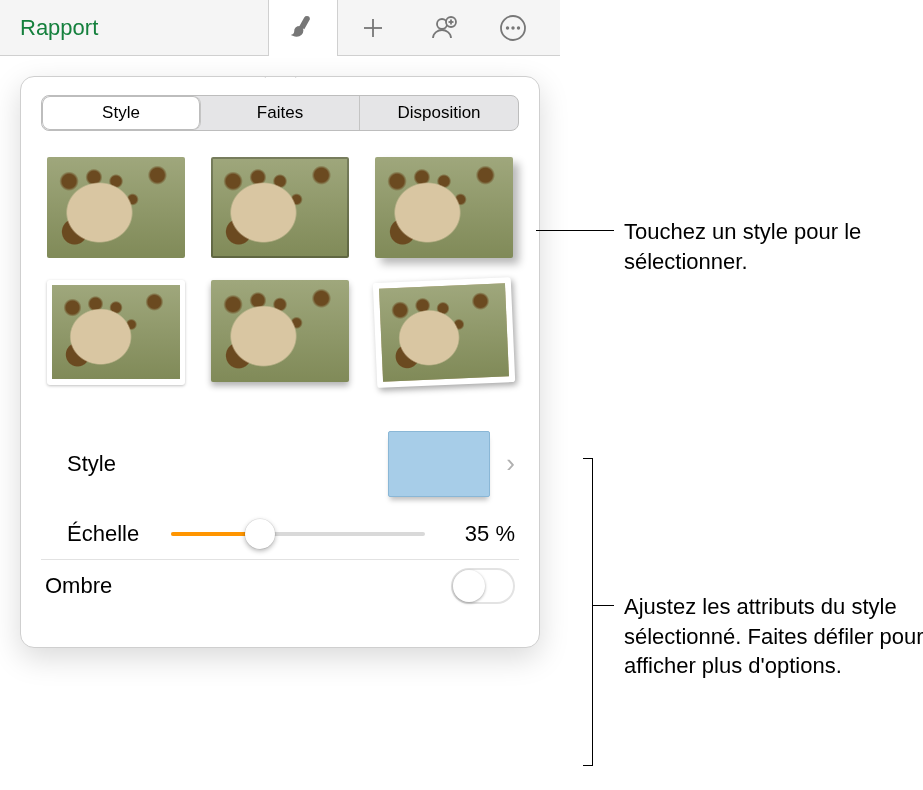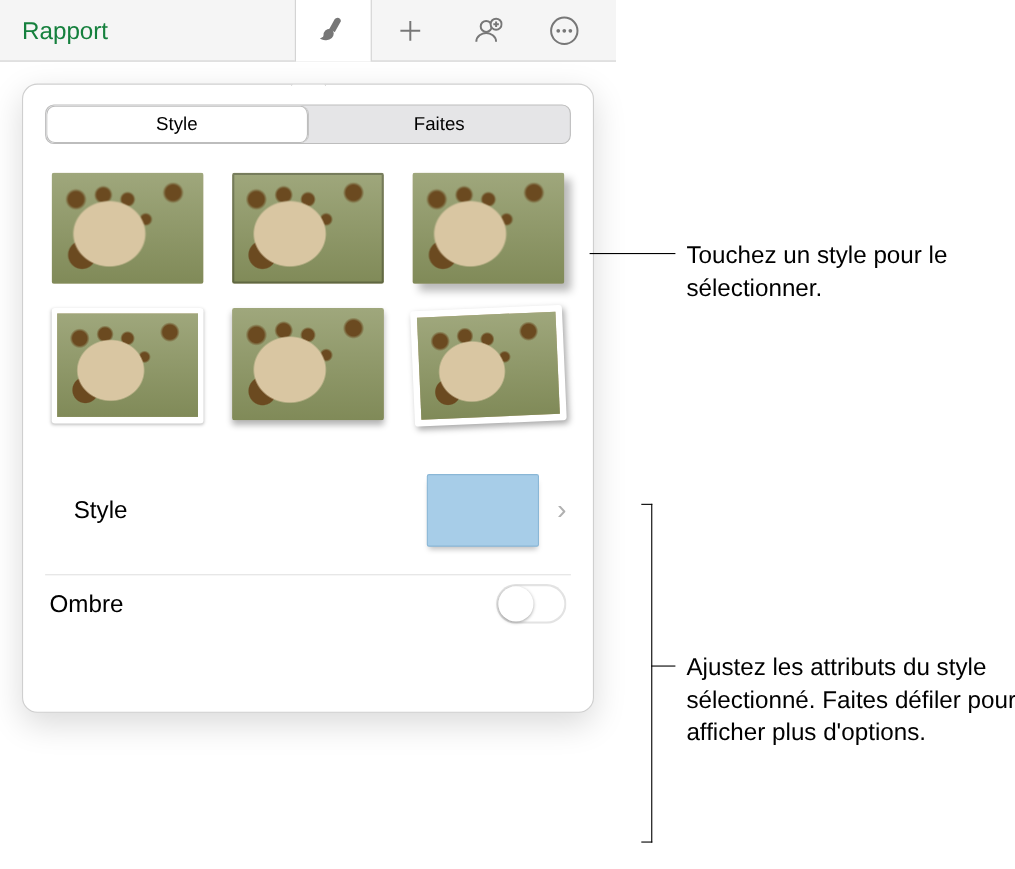--- a/index.html
+++ b/index.html
@@ -282,20 +282,21 @@
       <circle class="dot" cx="19.5" cy="14" r="1.7"></circle>
     </svg>
   </div>
 </div>
 
 <div class="panel">
 
   <div class="seg">
     <div class="seg-item active">Style</div>
     <div class="seg-item">Faites</div>
+    <div class="seg-item">Disposition</div>
   </div>
 
   <div class="thumbs">
     <div class="thumb plain">
         <div class="giraffe"></div>
       </div>
     <div class="thumb border1">
         <div class="giraffe"></div>
       </div>
     <div class="thumb shadow1">
@@ -314,20 +315,29 @@
 
 
   <div class="row indent">
     <span>Style</span>
     <span style="display:flex;align-items:center">
       <div class="style-preview"></div>
       <span class="chev">›</span>
     </span>
   </div>
 
+  <div class="slider-row">
+    <span class="label">Échelle</span>
+    <div class="slider">
+      <div class="track"></div>
+      <div class="track-fill" style="width:35%"></div>
+      <div class="thumb-knob" style="left:35%"></div>
+    </div>
+    <span class="slider-val">35 %</span>
+  </div>
 
   <div class="row divider">
     <span>Ombre</span>
     <div class="switch off">
         <div class="knob"></div>
       </div>
   </div>
 
 </div>
 

